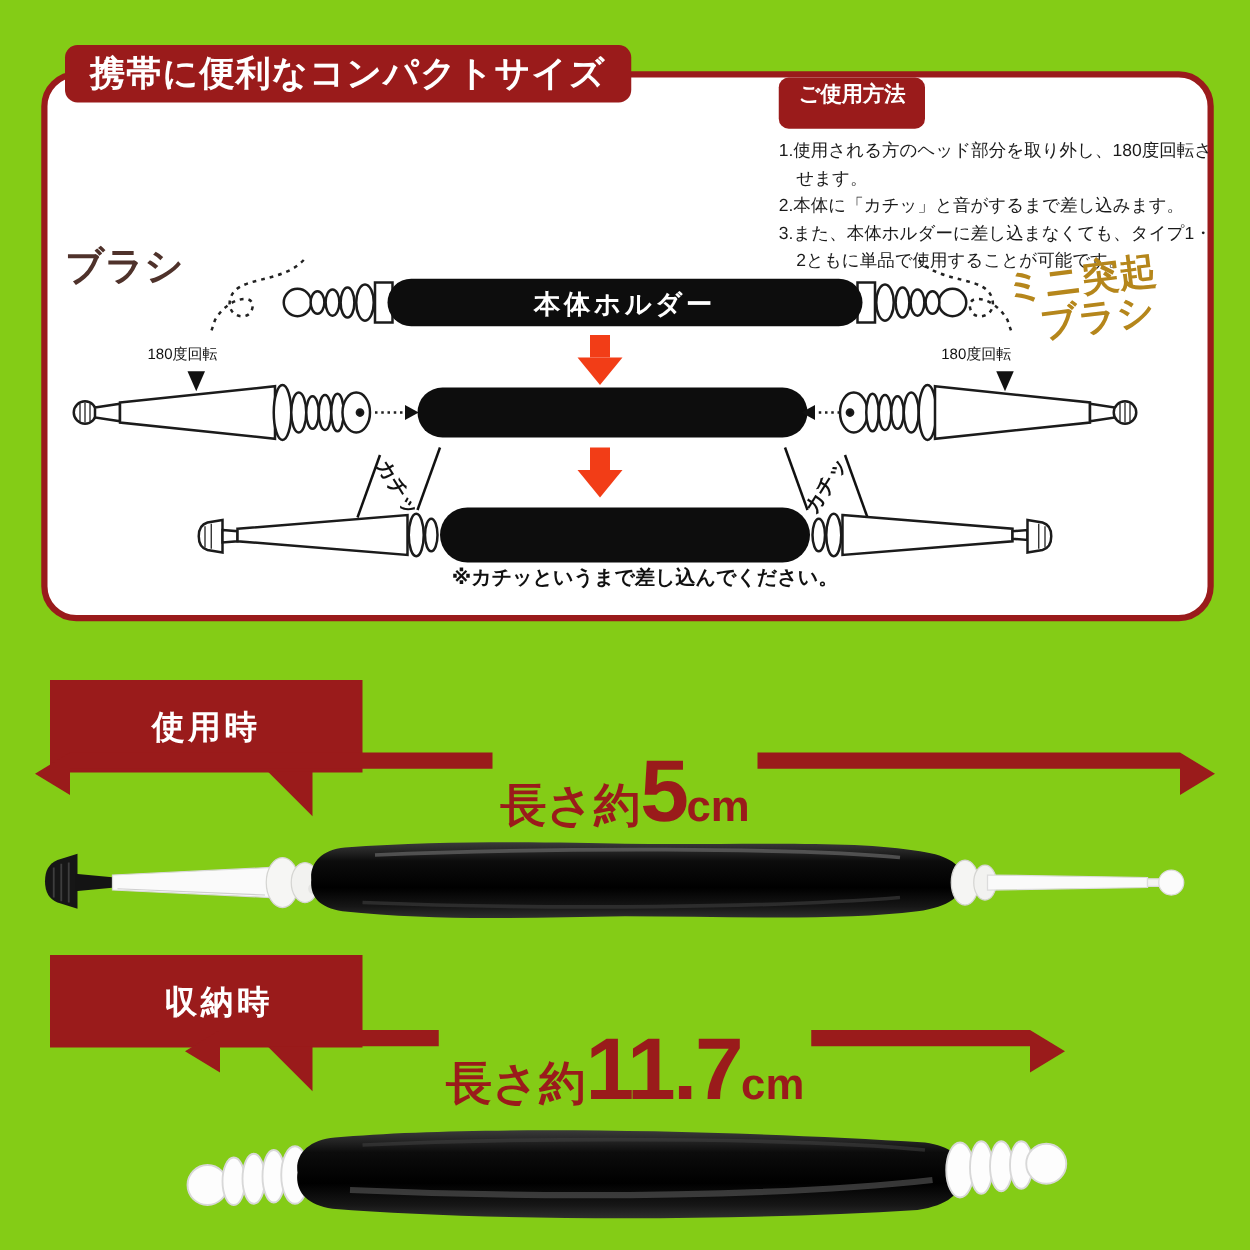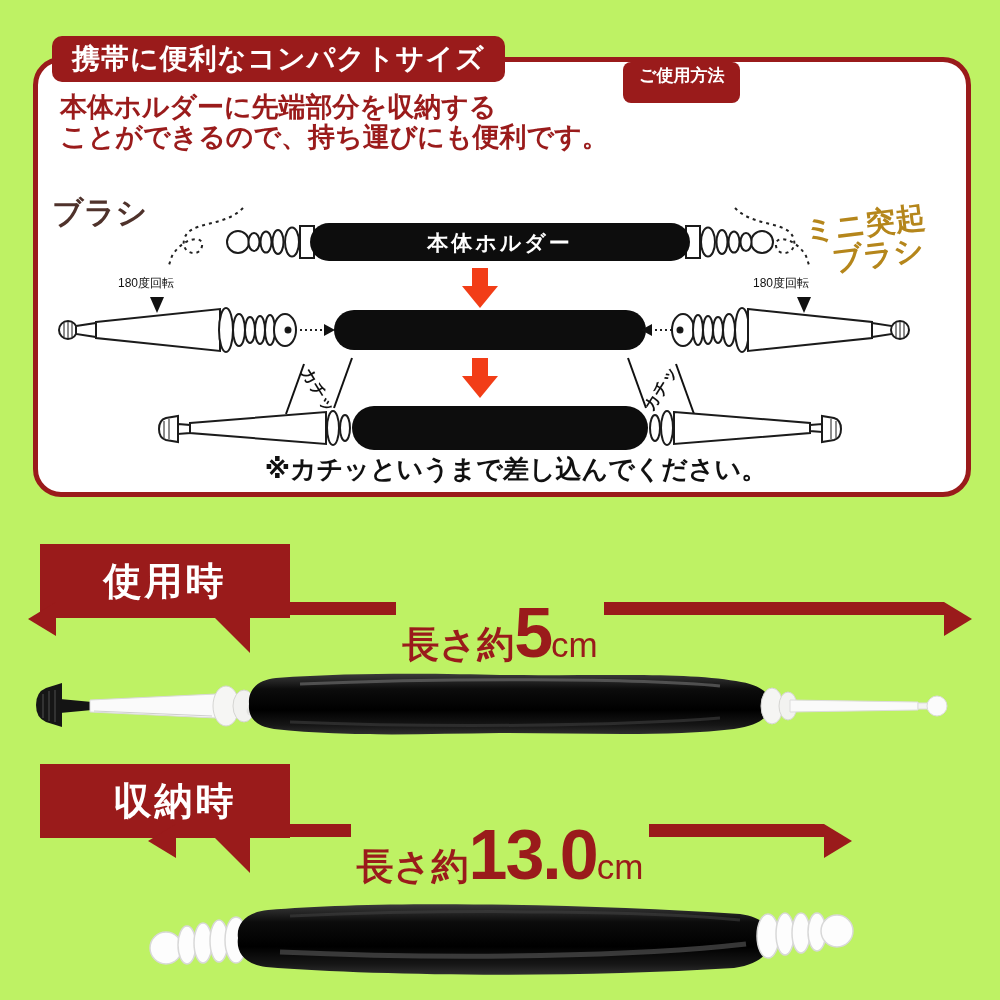--- a/index.html
+++ b/index.html
@@ -1,20 +1,20 @@
 <!DOCTYPE html>
 <html style="--dark-red: #9a1b1b; --orange: #f23d17; --gold: #b5861b; --brown: #4f322b;"><head>
 <meta charset="utf-8">
 <style>
   :root{
     --dark-red:#9a1b1b; --orange:#f23d17; --gold:#b5861b; --brown:#4f322b;
   }
   *{box-sizing:border-box;margin:0;padding:0;}
   body{background:#fff;font-family:"Liberation Sans","DejaVu Sans",sans-serif;}
-  .page{position:relative;width:1000px;height:1000px;background:#bef264;overflow:hidden;}
+  .page{position:relative;width:1000px;height:1000px;background:#84cc16;overflow:hidden;}
 
   
   .top-box{position:absolute;left:33px;top:57px;width:938px;height:440px;
     border:5px solid var(--dark-red,#9a1b1b);border-radius:28px;background:#fff;}
   .banner{position:absolute;left:14px;top:-26px;height:46px;padding:0 20px;
     background:var(--dark-red,#9a1b1b);color:#fff;border-radius:10px;
     font-size:28px;font-weight:bold;display:flex;align-items:center;letter-spacing:1px;white-space:nowrap;}
   .desc{position:absolute;left:22px;top:30px;font-size:27px;font-weight:bold;
     color:var(--dark-red,#9a1b1b);line-height:1.12;white-space:nowrap;}
   .usage{position:absolute;left:585px;top:0;width:348px;}
@@ -24,69 +24,70 @@
   .step{padding-left:1em;text-indent:-1em;}
   .label-soft{position:absolute;left:14px;top:134px;font-size:31px;font-weight:bold;
     color:var(--brown,#4f322b);line-height:1.08;white-space:nowrap;}
   .label-mini{position:absolute;left:768px;top:146px;font-size:30px;font-weight:bold;
     color:var(--gold,#b5861b);line-height:1.05;transform:rotate(-7deg);white-space:nowrap;}
   .label-mini .indent{margin-left:24px;}
   .rotate{position:absolute;font-size:12px;font-weight:normal;color:#111;white-space:nowrap;}
   .rotate-l{left:80px;top:213px;}
   .rotate-r{left:715px;top:213px;}
   .note{position:absolute;left:0;right:0;top:390px;text-align:center;
-    font-size:26px;font-weight:bold;color:#111;padding-left:28px;}
+    font-size:16px;font-weight:bold;color:#111;padding-left:28px;}
   .diagram{position:absolute;left:0;top:128px;width:928px;height:300px;}
   .holder-text{fill:#fff;font-size:21px;font-weight:bold;letter-spacing:3px;
     font-family:"Liberation Sans","DejaVu Sans",sans-serif;}
   .click-text{font-size:16px;font-weight:bold;fill:#111;
     font-family:"Liberation Sans","DejaVu Sans",sans-serif;}
   .dash{stroke:#222;stroke-width:2;stroke-dasharray:3 4;fill:none;}
   .dot{stroke:#222;stroke-width:2;stroke-dasharray:2 3;}
 
   
   .bubble{position:absolute;width:250px;height:74px;background:var(--dark-red,#9a1b1b);
-    color:#fff;font-size:38px;font-weight:bold;display:flex;align-items:center;
+    color:#fff;font-size:26px;font-weight:bold;display:flex;align-items:center;
     justify-content:center;letter-spacing:3px;}
   .bubble::after{content:"";position:absolute;top:99%;right:40px;width:0;height:0;
     border-top:36px solid var(--dark-red,#9a1b1b);border-left:36px solid transparent;}
   .bubble-use{left:40px;top:544px;}
   .bubble-store{left:40px;top:764px;padding-left:20px;}
   .len-arrow{position:absolute;height:86px;display:flex;align-items:flex-start;}
   .arrow-16{left:28px;top:602px;width:944px;}
   .arrow-117{left:148px;top:824px;width:704px;}
   .ah{width:0;height:0;border-top:17px solid transparent;border-bottom:17px solid transparent;flex:0 0 auto;}
   .ah.left{border-right:28px solid var(--dark-red,#9a1b1b);}
   .ah.right{border-left:28px solid var(--dark-red,#9a1b1b);}
   .ln{flex:1 1 auto;height:13px;background:var(--dark-red,#9a1b1b);}
   .len-text{flex:0 0 auto;margin:0 6px;white-space:nowrap;color:var(--dark-red,#9a1b1b);
     display:flex;align-items:baseline;}
   .len-text .pfx{font-size:37px;font-weight:bold;}
   .len-text .val{font-size:70px;font-weight:800;letter-spacing:-2px;line-height:.9;}
-  .len-text .unit{font-size:35px;font-weight:normal;}
+  .len-text .unit{font-size:35px;font-weight:bold;}
   .photo{position:absolute;}
   .photo-use{left:20px;top:658px;width:960px;height:100px;}
   .photo-store{left:140px;top:884px;width:720px;height:112px;}
 </style>
 </head>
 <body>
 
 <div class="page">
 
   <section class="top-box">
     <div class="banner">
       <span>携帯に便利なコンパクトサイズ</span>
     </div>
-    <div class="desc">
-      <div>本体ホルダーに先端部分を収納する</div>
-      <div>ことができるので、持ち運びにも便利です。</div>
-    </div>
 
     <div class="usage">
       <div class="usage-badge">ご使用方法</div>
+      <ul class="usage-steps">
+        <li class="step">1.使用される方のヘッド部分を取り外し、180度回転させます。</li>
+        <li class="step">2.本体に「カチッ」と音がするまで差し込みます。</li>
+        <li class="step">3.また、本体ホルダーに差し込まなくても、タイプ1・2ともに単品で使用することが可能です。</li>
+      </ul>
     </div>
 
     <div class="label-soft">
       <div>ブラシ</div>
     </div>
     <div class="label-mini">
       <div>ミニ突起</div>
       <div class="indent">ブラシ</div>
     </div>
     <div class="rotate rotate-l">180度回転</div>
@@ -244,21 +245,21 @@
   </svg>
 
   <div class="bubble bubble-store">
     <span>収納時</span>
   </div>
   <div class="len-arrow arrow-117">
     <span class="ah left"></span>
     <span class="ln"></span>
     <span class="len-text">
       <span class="pfx">長さ約</span>
-        <span class="val">13.0</span>
+        <span class="val">11.7</span>
         <span class="unit">cm</span>
     </span>
     <span class="ln"></span>
     <span class="ah right"></span>
   </div>
 
   <svg class="photo photo-store" viewBox="0 0 720 112">
     <g fill="#fdfdfd" stroke="#d8d8d8" stroke-width="1.5">
       <circle cx="26" cy="64" r="16"></circle>
       <ellipse cx="47" cy="61" rx="9" ry="19"></ellipse>

